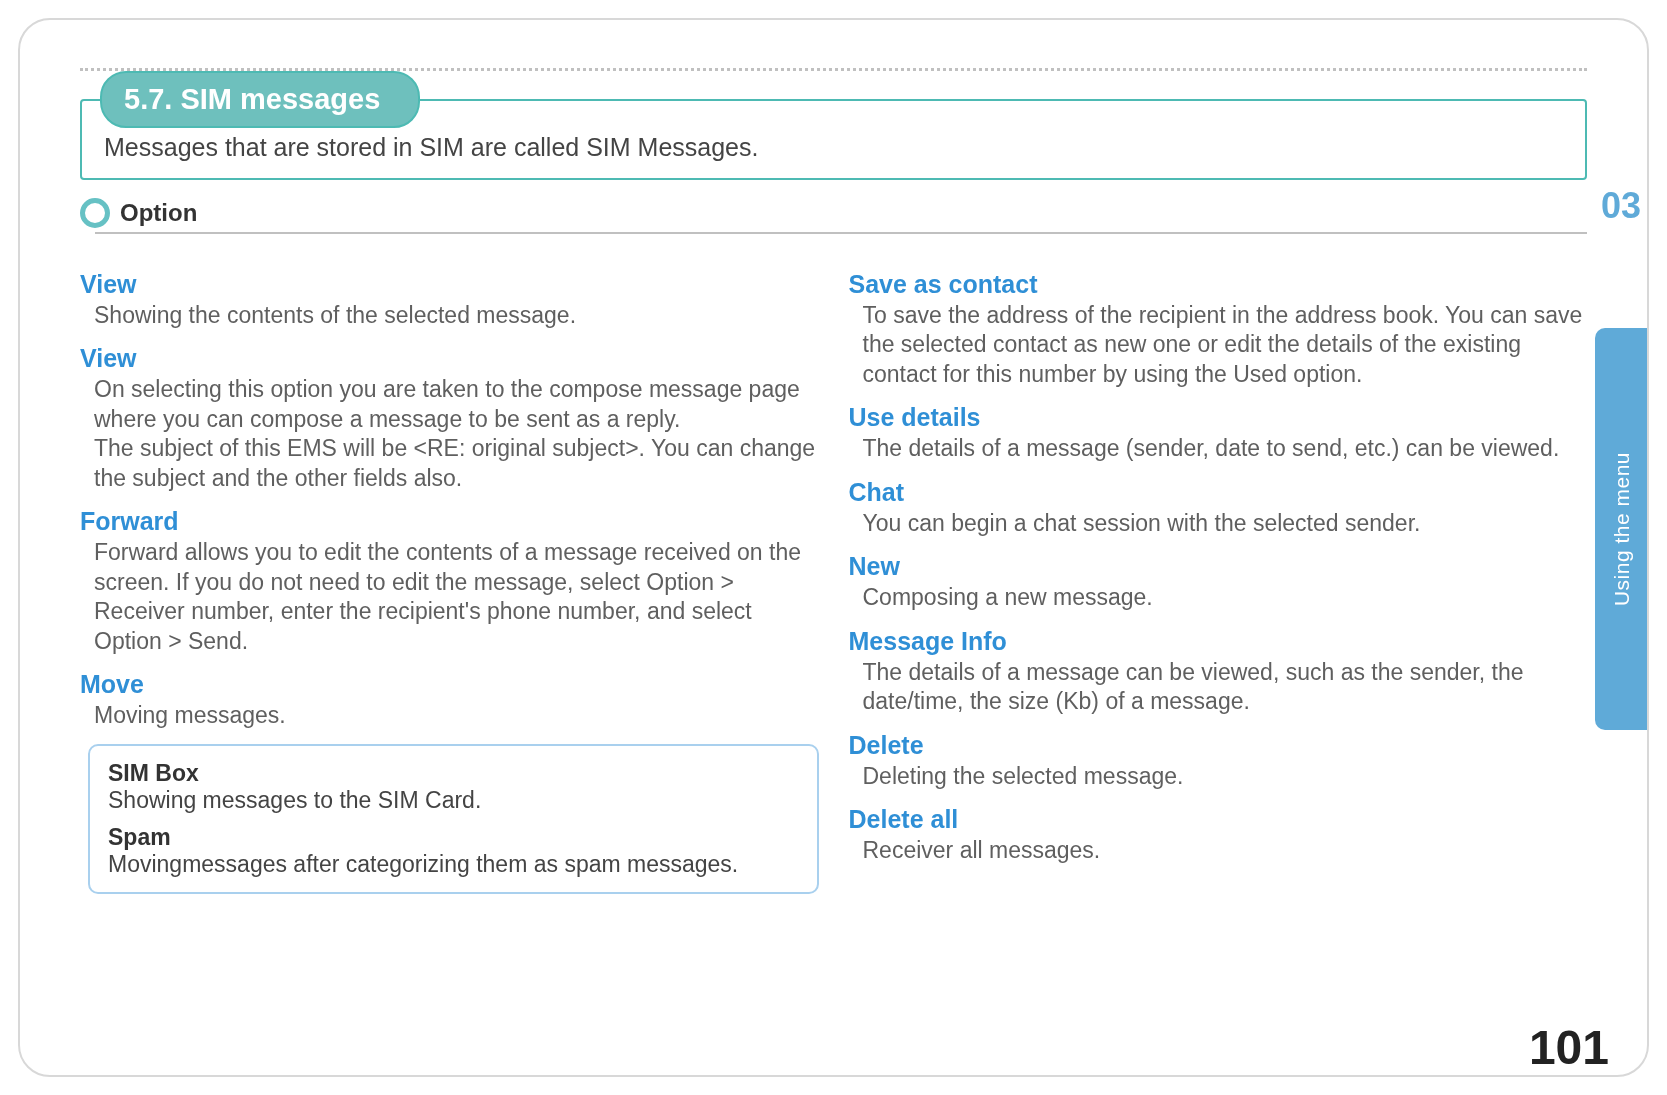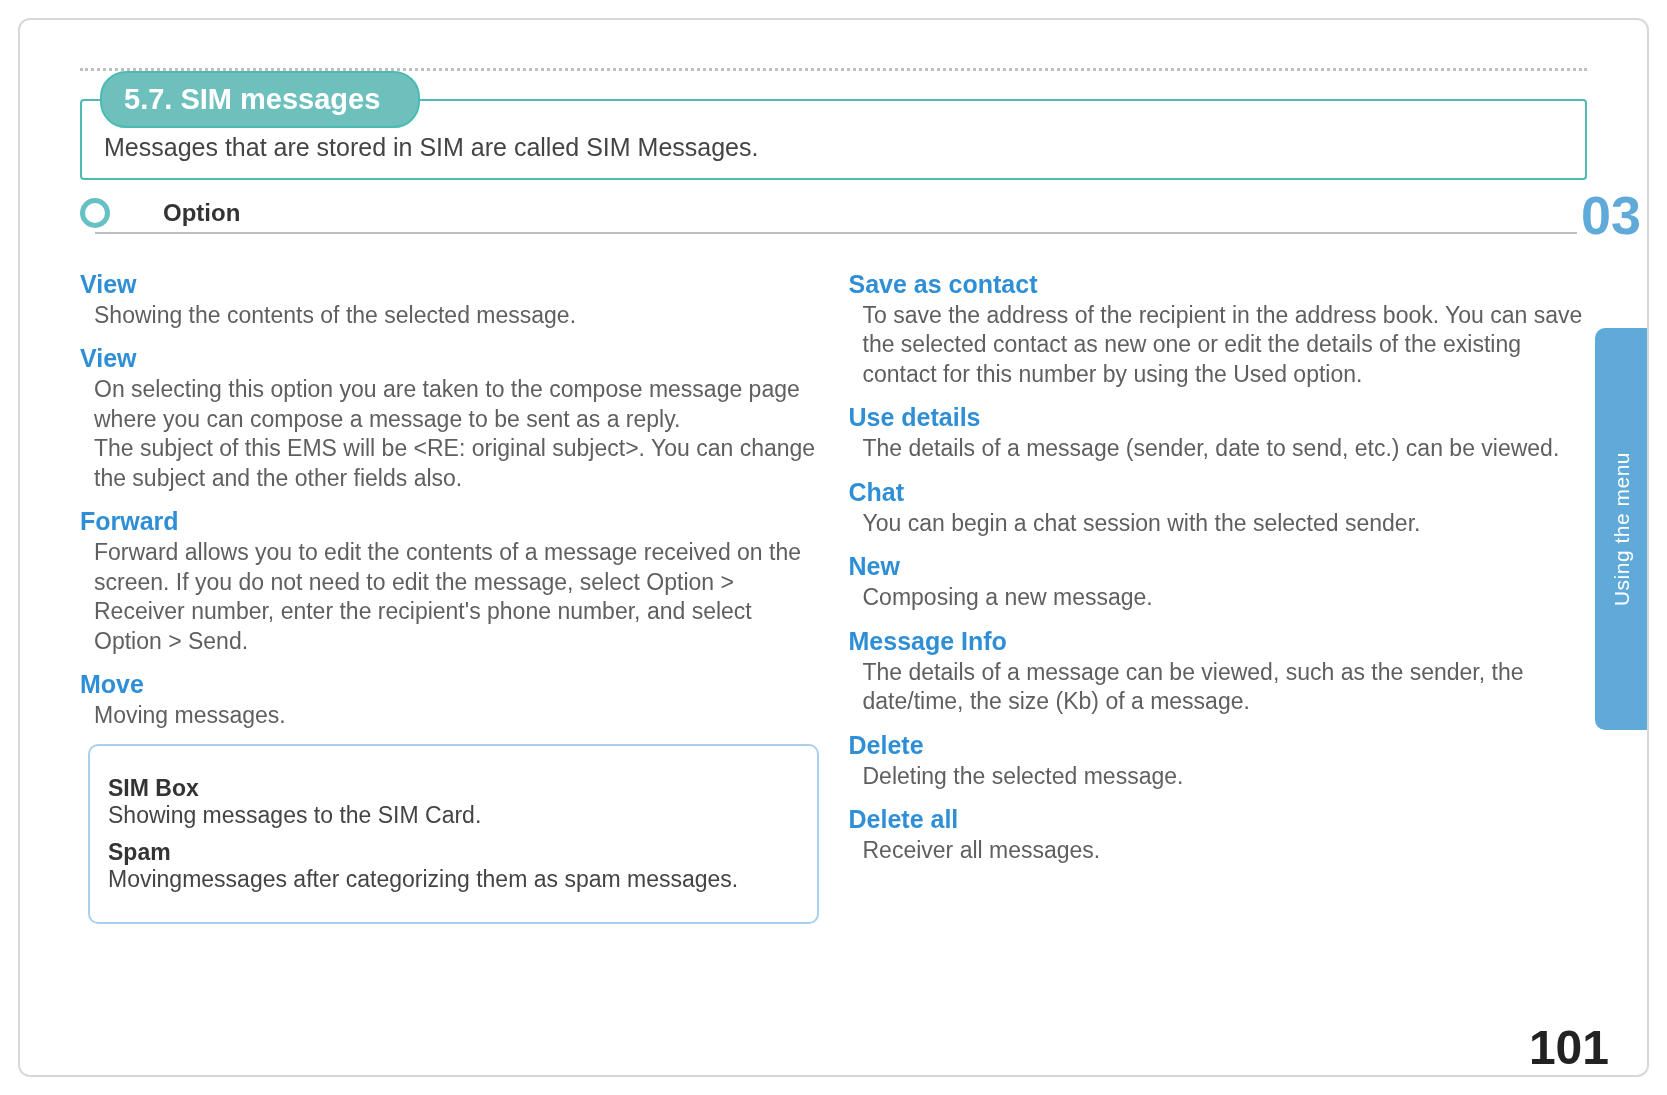--- a/index.html
+++ b/index.html
@@ -10,21 +10,21 @@
     background: #ffffff;
     position: relative;
   }
   .page {
     position: absolute;
     left: 18px;
     top: 18px;
     right: 18px;
     bottom: 18px;
     border: 2px solid #d8d8d8;
-    border-radius: 12px;
+    border-radius: 32px;
     background: #fff;
     padding: 48px 60px 30px 60px;
     overflow: hidden;
   }
   .dotted {
     border: none;
     border-top: 3px dotted #c0c0c0;
     margin-bottom: 28px;
   }
   .title-box {
@@ -50,21 +50,20 @@
   .title-box-text {
     color: #444;
     font-size: 25px;
     padding-top: 14px;
   }
   .option-head {
     display: flex;
     align-items: center;
     margin-top: 10px;
     margin-bottom: 4px;
-    gap: 43px;
   }
   .option-bullet {
     width: 30px;
     height: 30px;
     border: 5px solid #66c1c4;
     border-radius: 50%;
     background: #fff;
     margin-right: 10px;
     flex: 0 0 auto;
   }
@@ -105,21 +104,21 @@
   }
   .opt-body {
     color: #5f5f5f;
     font-size: 23px;
     line-height: 1.28;
     padding-left: 14px;
   }
   .sub-box {
     border: 2px solid #a9d0ee;
     border-radius: 10px;
-    padding: 29px 18px;
+    padding: 14px 18px;
     margin-top: 10px;
     margin-left: 8px;
   }
   .sub-title {
     font-weight: bold;
     color: #333;
     font-size: 23px;
     margin-bottom: 0px;
   }
   .sub-body {
@@ -144,21 +143,21 @@
     writing-mode: vertical-rl;
     transform: rotate(180deg);
     color: #fff;
     font-size: 21px;
     letter-spacing: 0.5px;
   }
   .chapter-num {
     position: absolute;
     right: 2px;
     top: 168px;
-    font-size: 54px;
+    font-size: 36px;
     font-weight: bold;
     color: #5faad8;
     background: #fff;
     padding: 0 4px;
     line-height: 1;
   }
   .page-num {
     position: absolute;
     right: 38px;
     bottom: 0;

